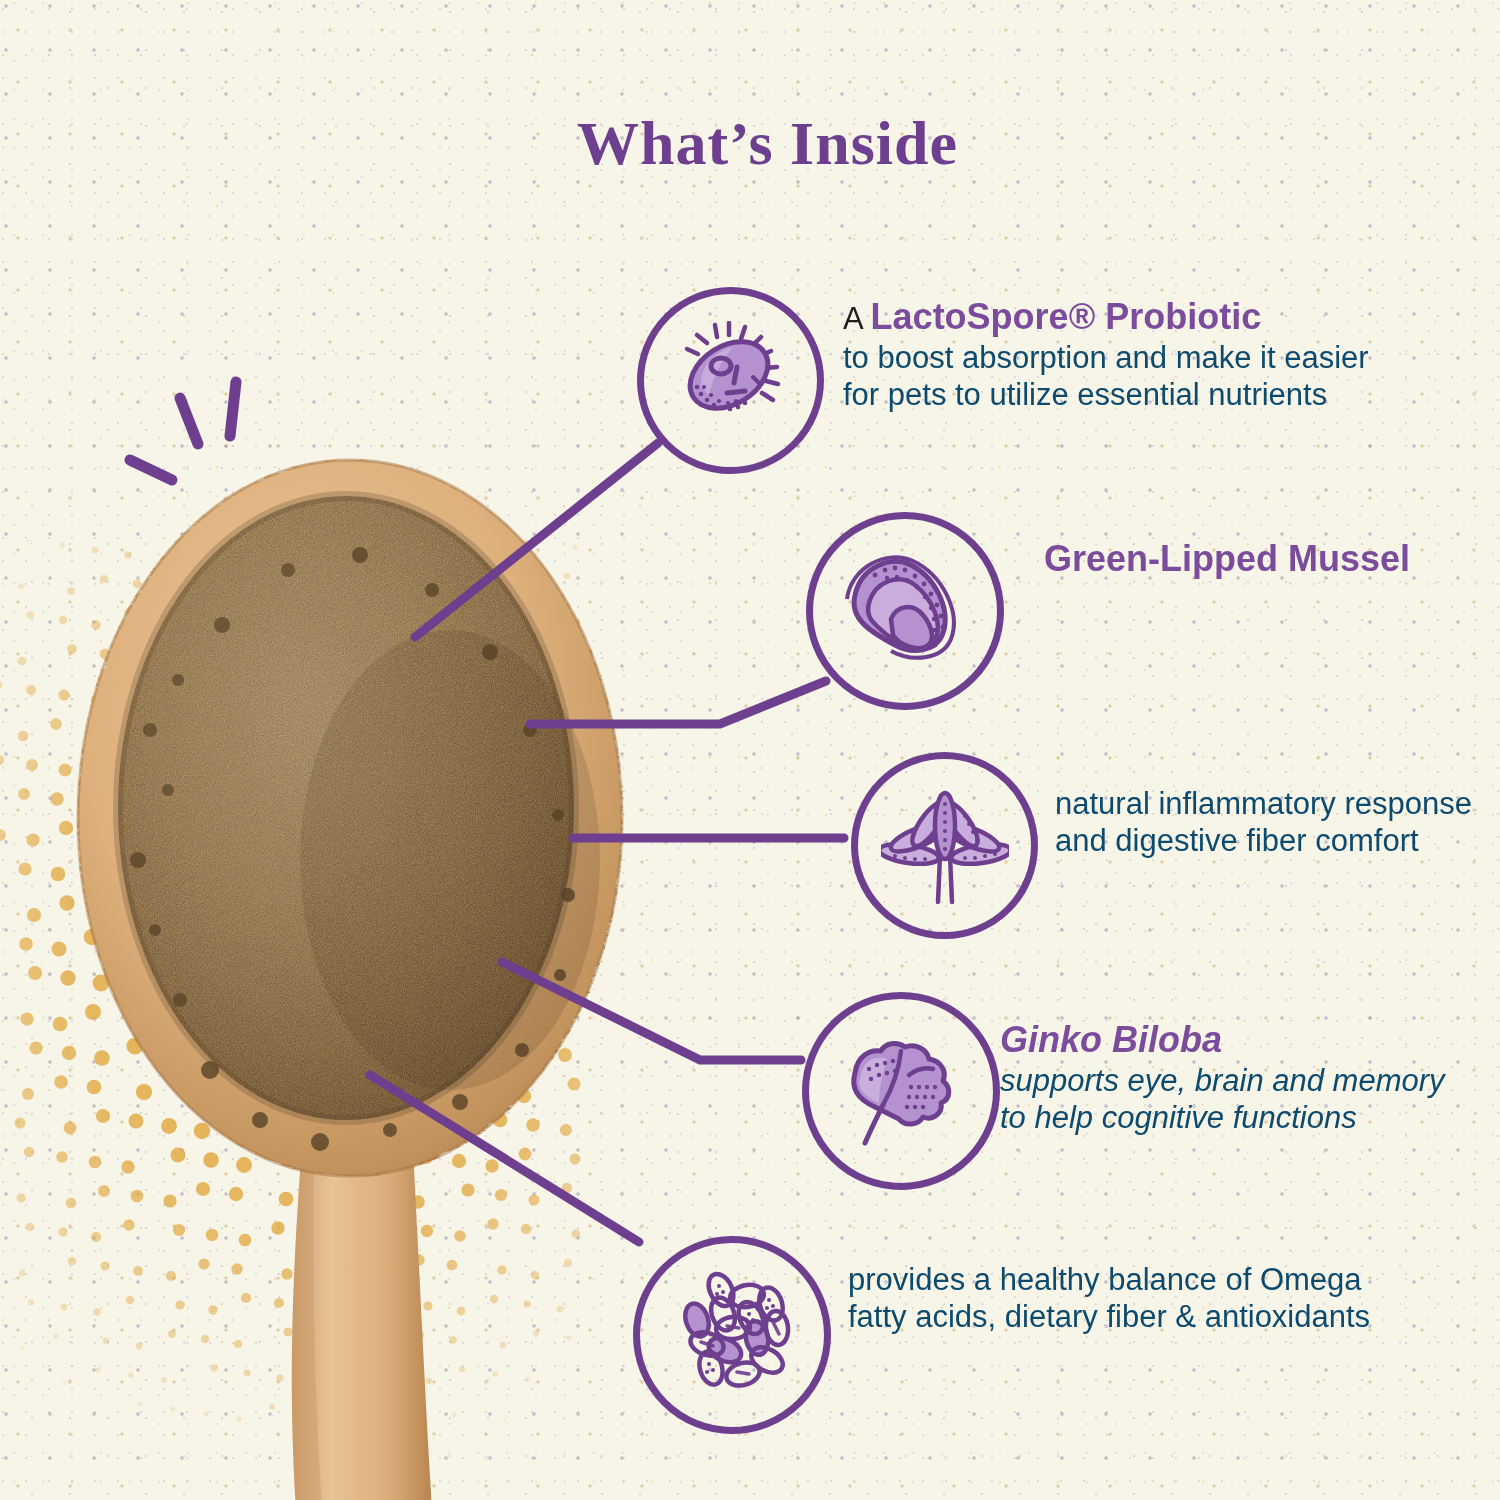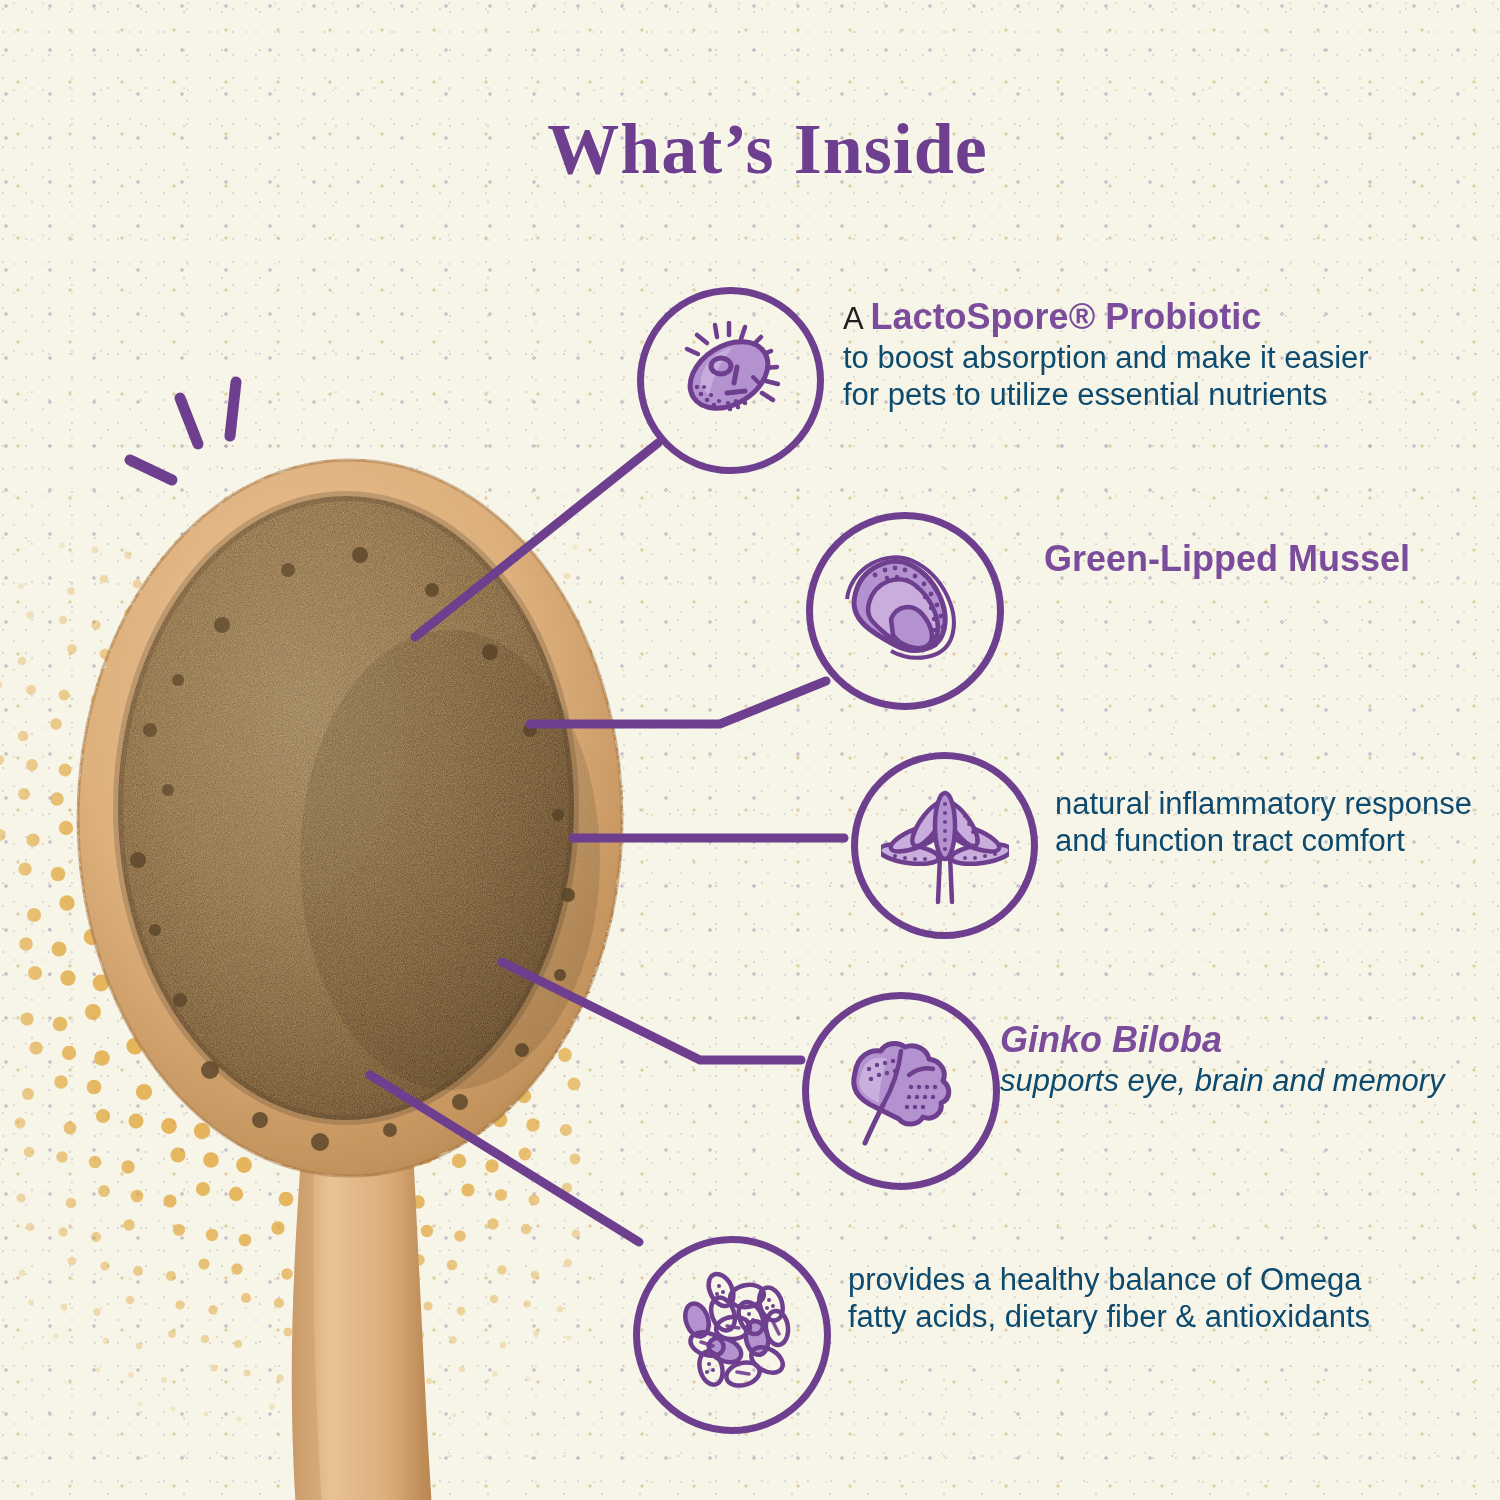--- a/index.html
+++ b/index.html
@@ -47,21 +47,21 @@
   }
 
   
   .title {
     position: absolute;
     left: 0; right: 4px;
     top: 108px;
     text-align: center;
     font-family: "Liberation Serif", "DejaVu Serif", serif;
     font-weight: 700;
-    font-size: 72px;
+    font-size: 62px;
     letter-spacing: 1px;
     color: #6d3f8e;
     text-shadow: 2px 2px 0 rgba(255,255,255,0.45);
     padding-left: 39px;
   }
 
   
   .spoon-wrap {
     position: absolute;
     left: 60px;
@@ -985,28 +985,29 @@
     </div>
   </div>
 
   <div class="callout left" style="left:1044px; top:538px;">
     <div class="hd">Green-Lipped Mussel</div>
   </div>
 
   <div class="callout left" style="left:1055px; top:783px;">
     <div class="bd">
       <div>natural inflammatory response</div>
-      <div>and function tract comfort</div>
+      <div>and digestive fiber comfort</div>
     </div>
   </div>
 
   <div class="callout left" style="left:1000px; top:1019px;font-style:italic;">
     <div class="hd">Ginko Biloba</div>
     <div class="bd">
       <div>supports eye, brain and memory</div>
+      <div>to help cognitive functions</div>
     </div>
   </div>
 
   <div class="callout left" style="left:848px; top:1259px;">
     <div class="bd">
       <div>provides a healthy balance of Omega</div>
       <div>fatty acids, dietary fiber &amp; antioxidants</div>
     </div>
   </div>
 

